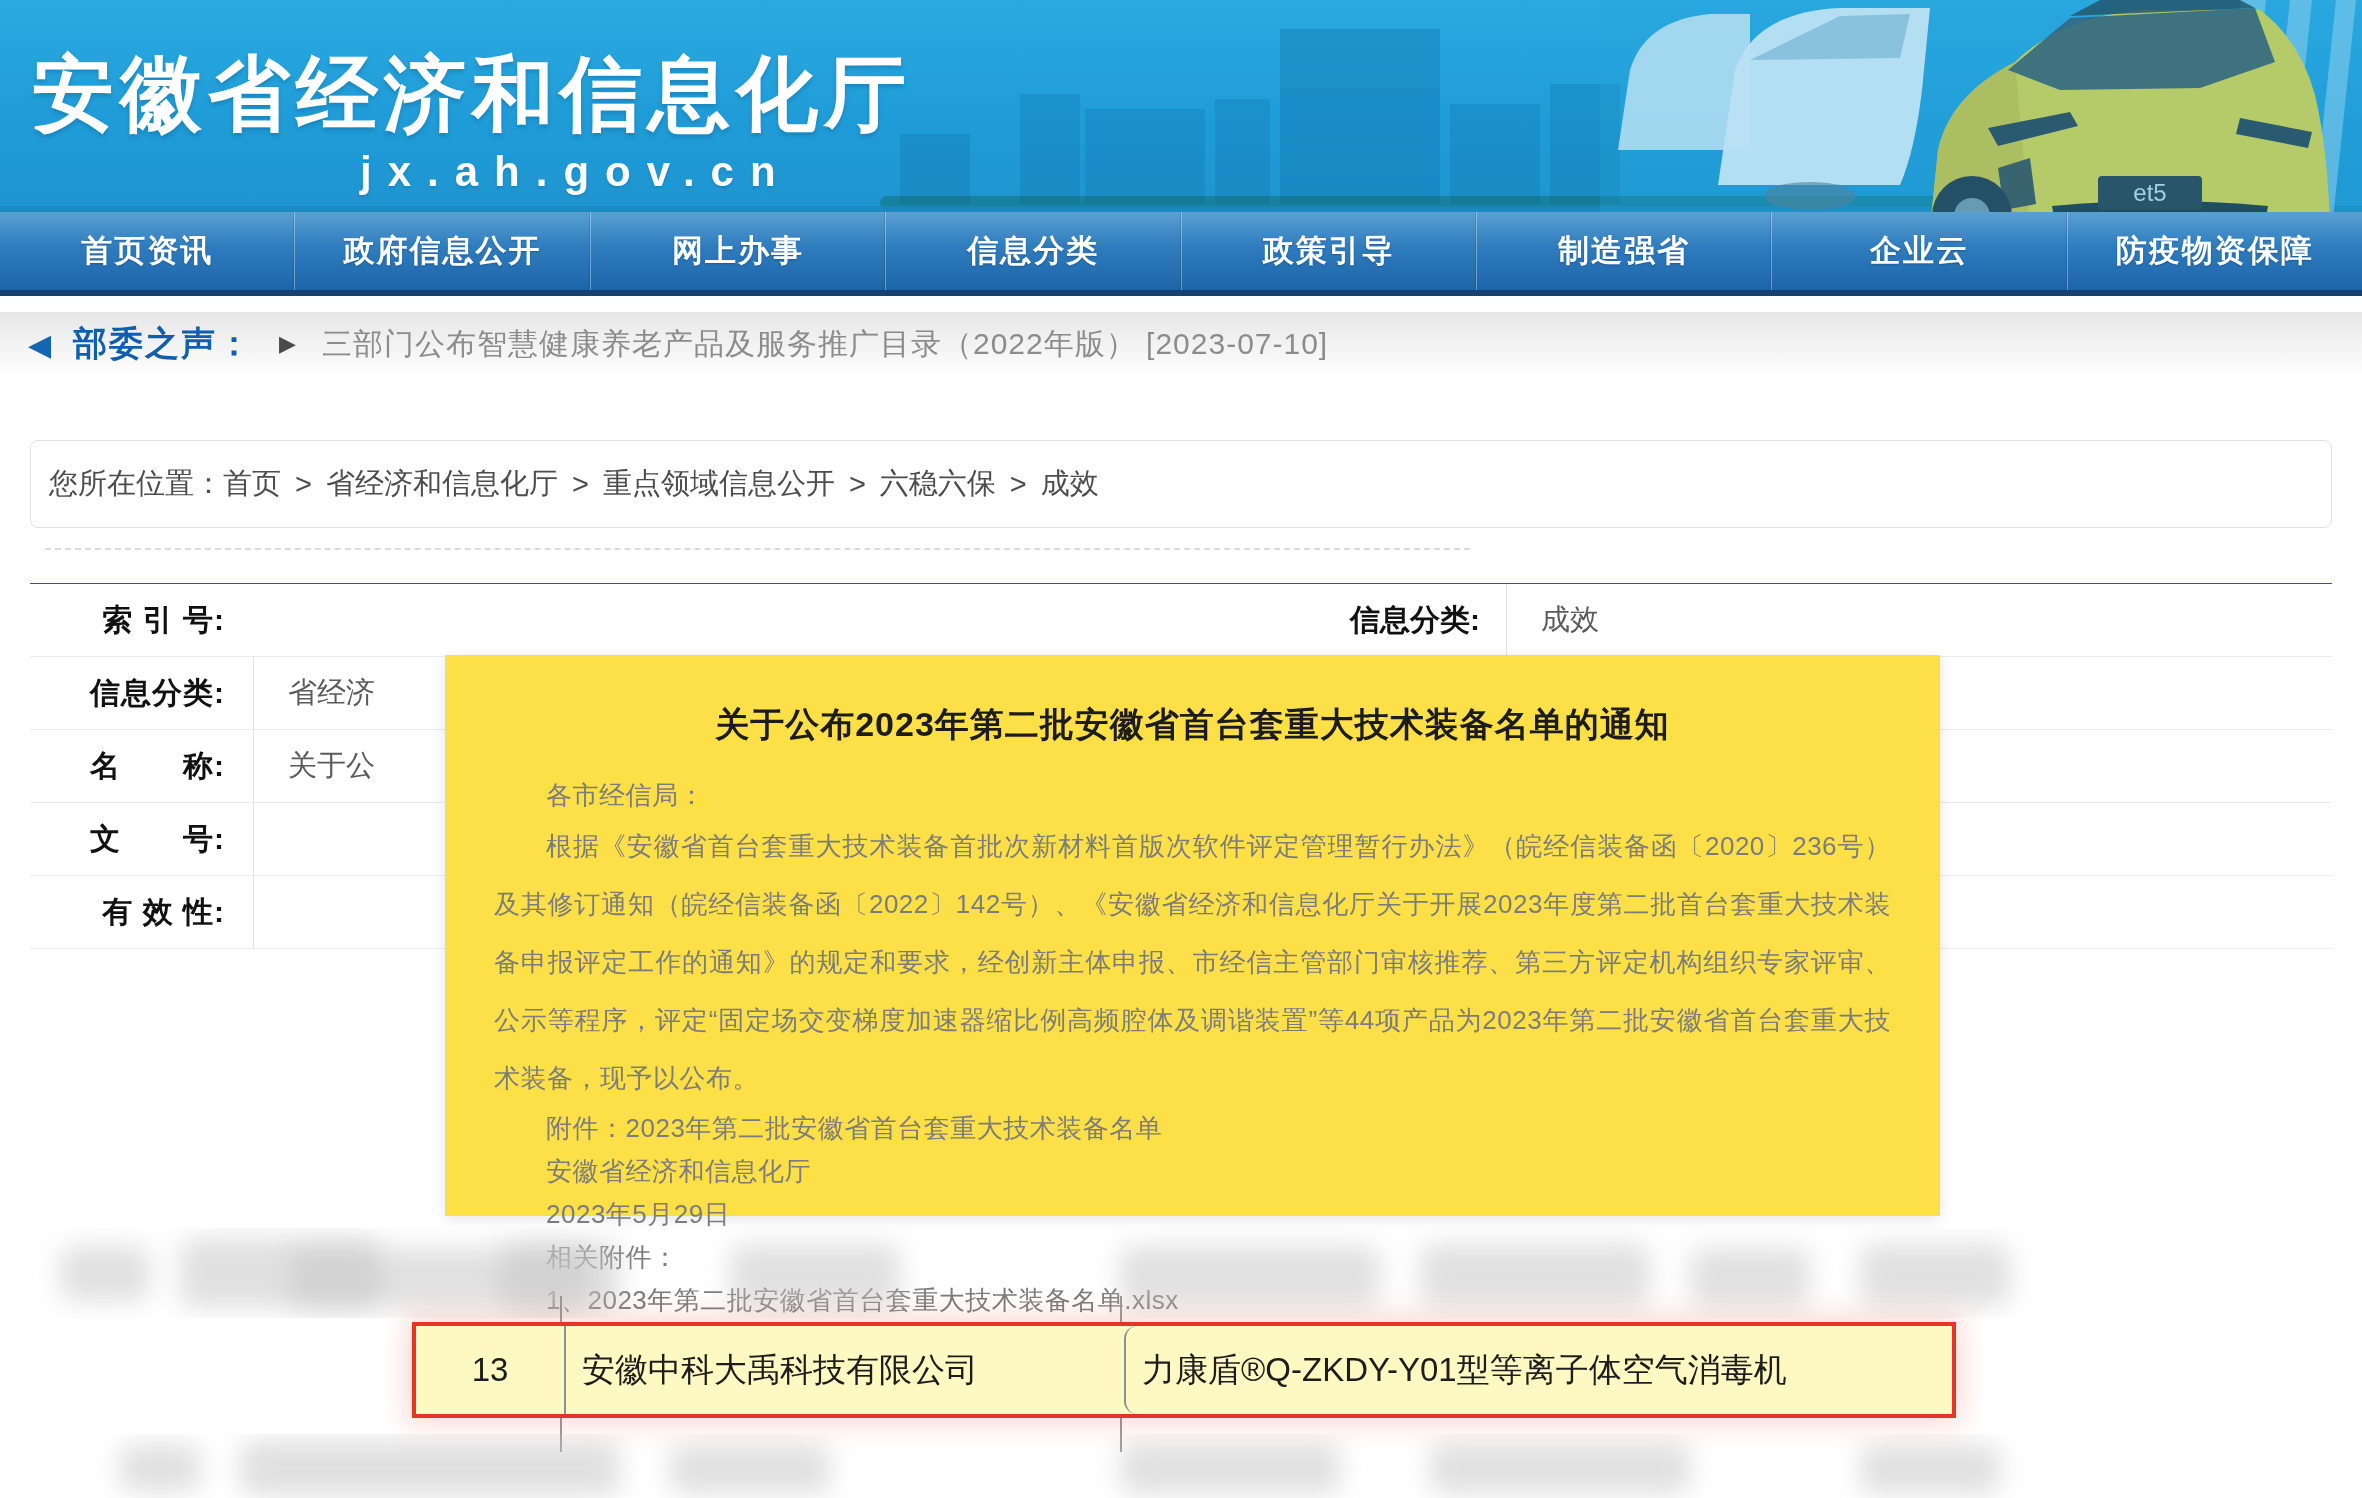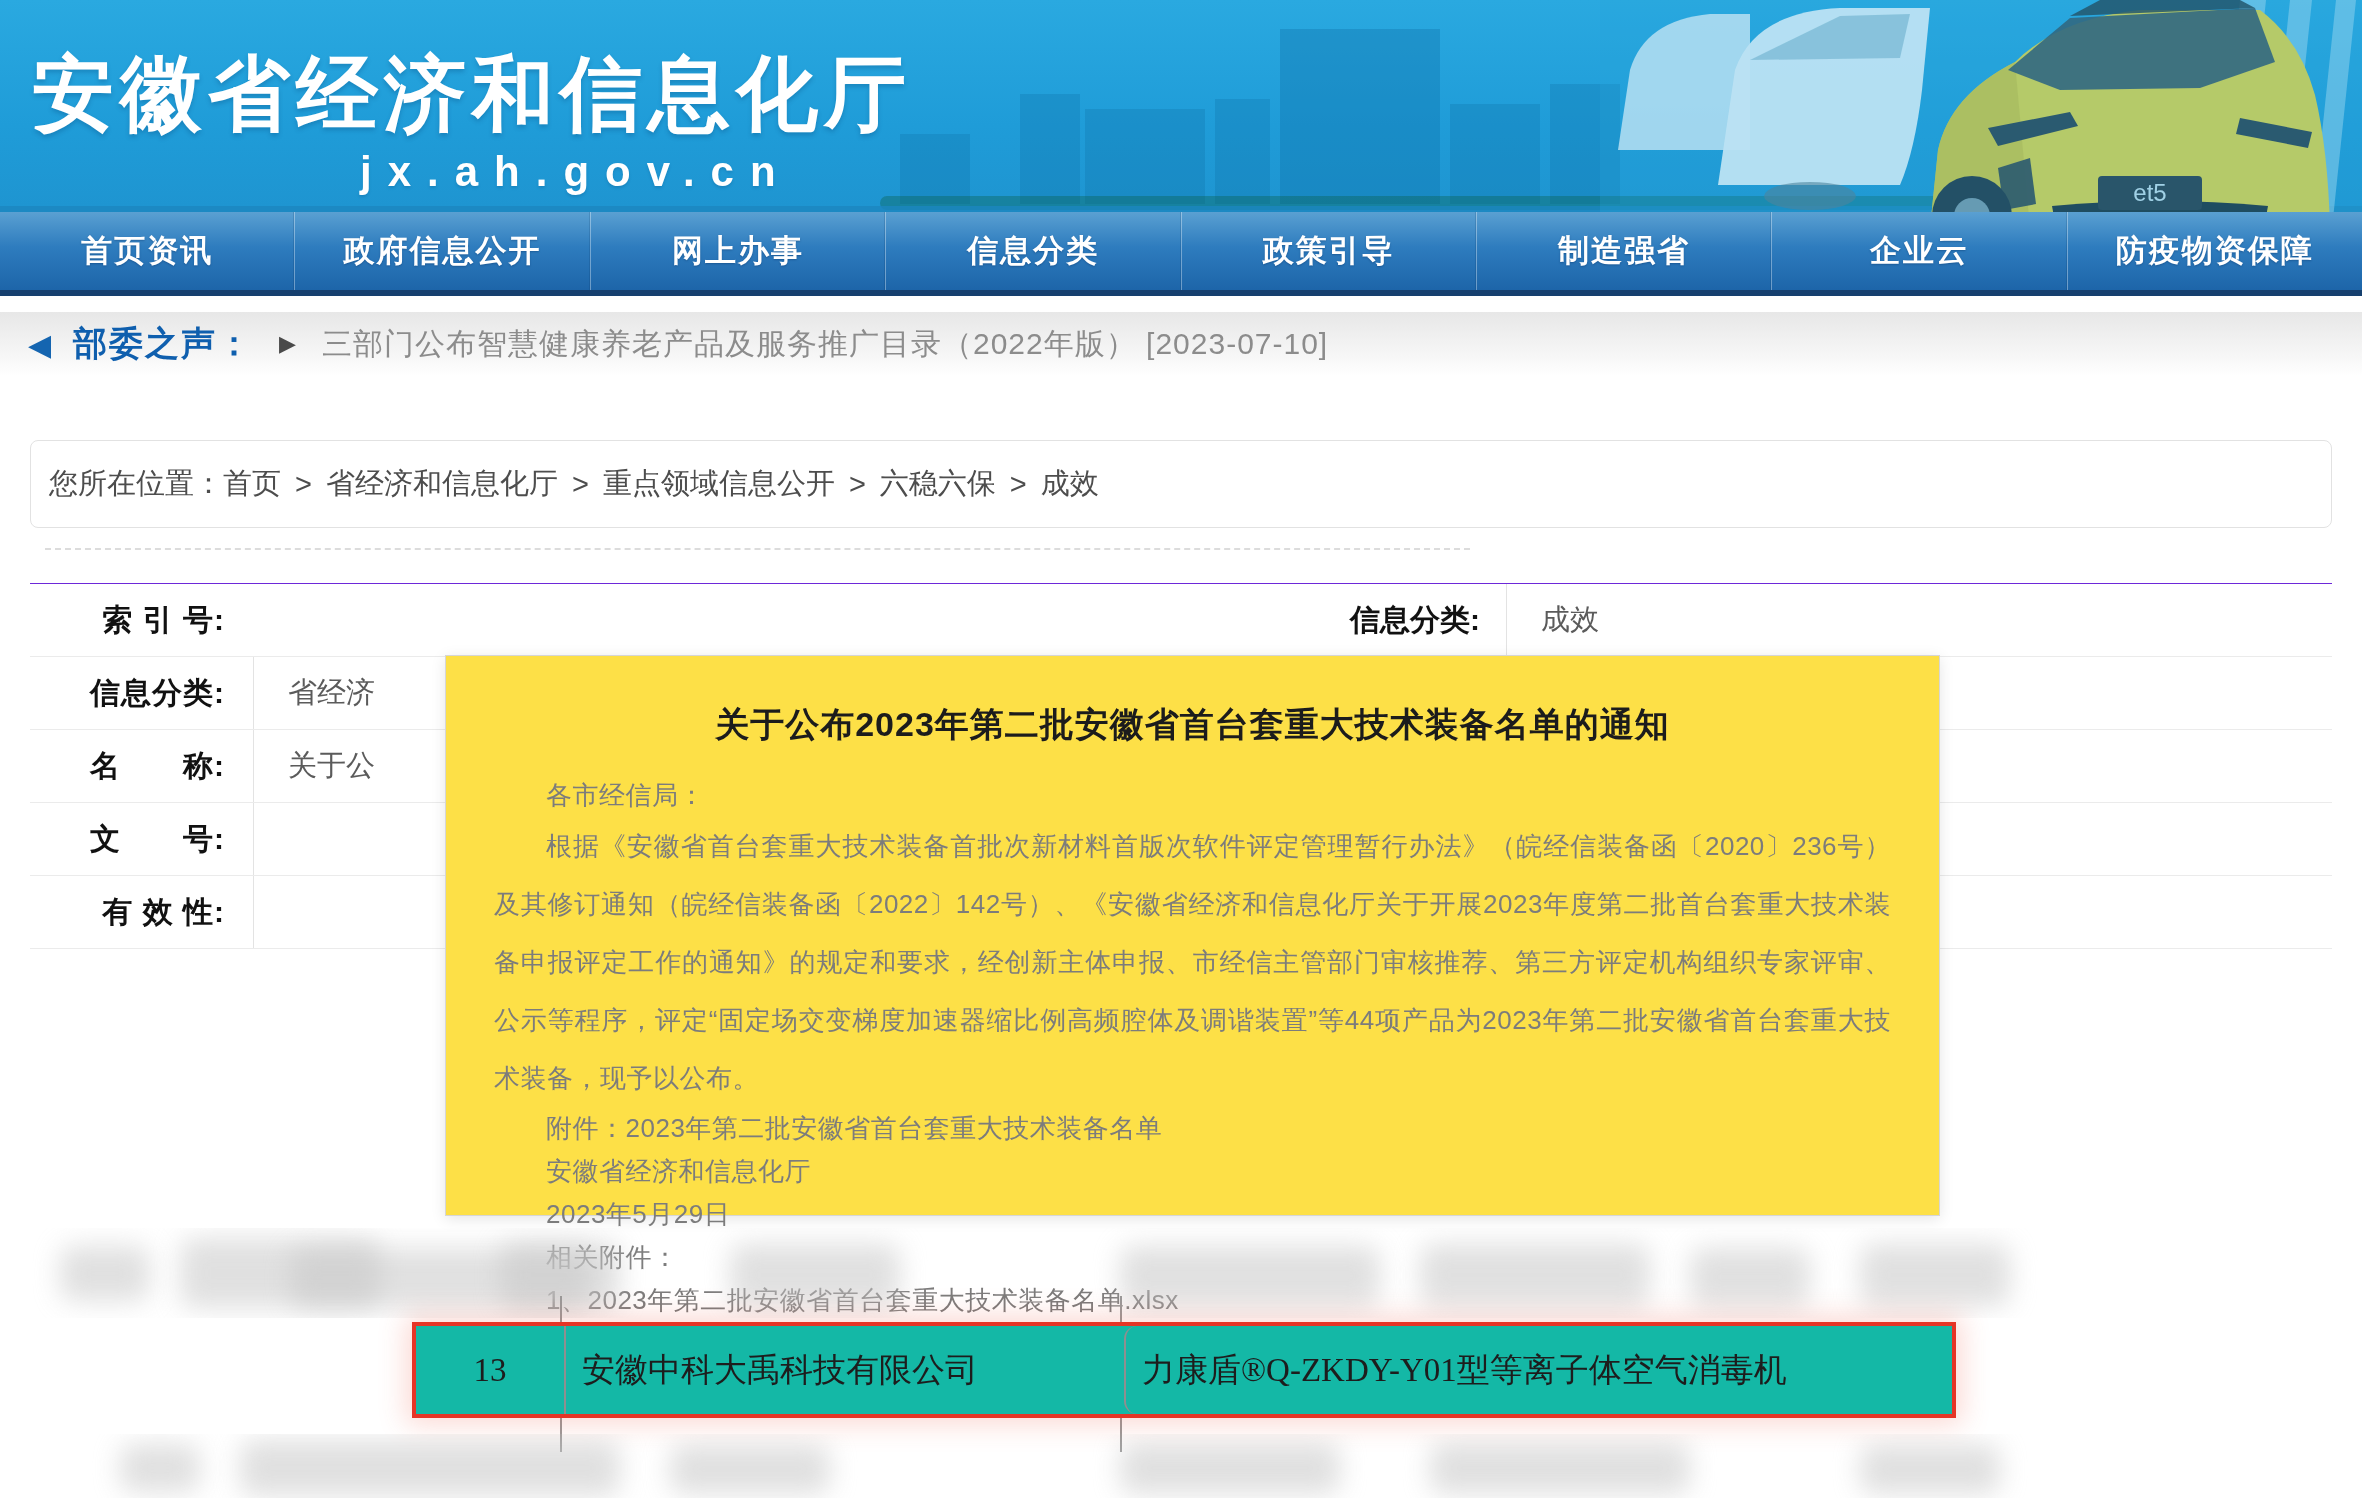--- a/index.html
+++ b/index.html
@@ -113,24 +113,24 @@
   
   .blurzone{position:absolute;overflow:hidden;}
   .blob{position:absolute;background:#c7c7c7;border-radius:14px;filter:blur(13px);opacity:.55;}
 
   
   .vline{position:absolute;width:2px;background:#9a9a9a;}
 
   
   .hl-row{
     position:absolute;left:412px;top:1322px;width:1544px;height:96px;
-    background:#14b8a6;border:4px solid #e53526;box-sizing:border-box;
+    background:#fef9c3;border:4px solid #e53526;box-sizing:border-box;
     box-shadow:0 0 26px 6px rgba(235,80,60,.22);
     display:flex;align-items:stretch;
-    font-family:Liberation Serif, serif;
+    font-family:Liberation Sans, sans-serif;
   }
   .hl-cell{display:flex;align-items:center;font-size:33px;color:#1d1d1d;}
   .hl-idx{flex:0 0 148px;justify-content:center;}
   .hl-company{flex:0 0 560px;border-left:2px solid #8f8f8f;padding-left:16px;box-sizing:border-box;}
   .hl-product{flex:1;border-left:2px solid #8f8f8f;padding-left:16px;box-sizing:border-box;border-radius:13px;}
 </style>
 </head>
 <body>
 
 <div id="page">

